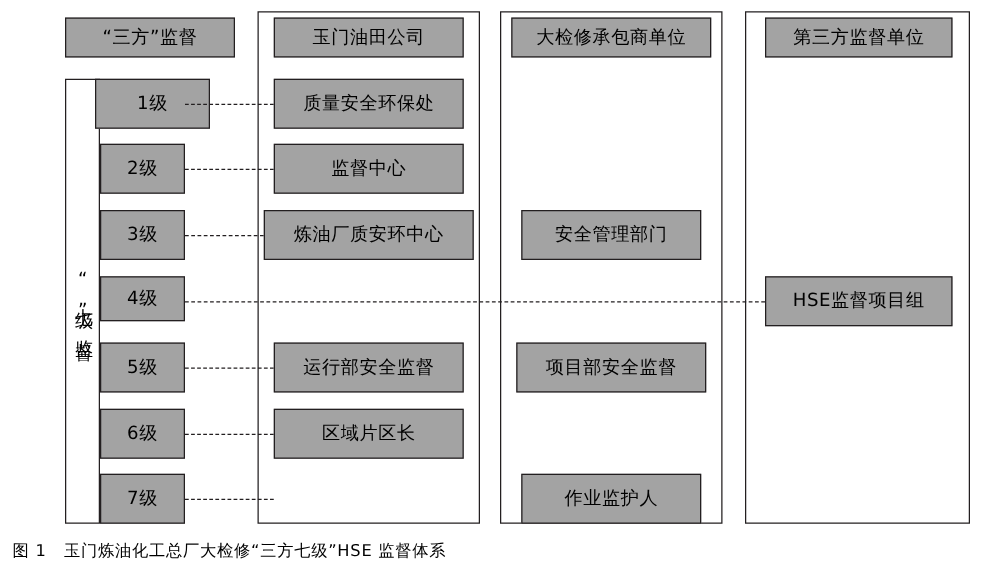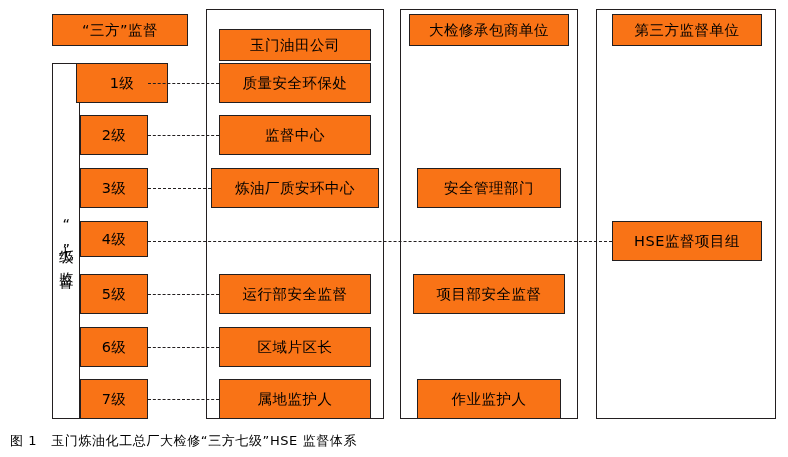--- a/index.html
+++ b/index.html
@@ -19,21 +19,21 @@
     position: absolute;
     left: 0;
     top: 0;
     width: 788px;
     height: 457px;
   }
   .box {
     position: absolute;
     box-sizing: border-box;
     border: 1px solid #231f20;
-    background: #f97316;
+    background: #a3a3a3;
     display: flex;
     align-items: center;
     justify-content: center;
     text-align: center;
     font-size: 14.5px;
     line-height: 1.15;
     letter-spacing: 0.5px;
     white-space: nowrap;
   }
   .col-frame {
@@ -77,21 +77,21 @@
 </head>
 <body>
 
 <div id="diagram">
 
   <div class="col-frame" style="left:206px; top:9px; width:178px; height:410px;"></div>
   <div class="col-frame" style="left:400px; top:9px; width:178px; height:410px;"></div>
   <div class="col-frame" style="left:596px; top:9px; width:180px; height:410px;"></div>
 
   <div class="box" style="left:52px; top:14px; width:136px; height:32px;">“三方”监督</div>
-  <div class="box" style="left:219px; top:14px; width:152px; height:32px;margin-top:15px;">玉门油田公司</div>
+  <div class="box" style="left:219px; top:14px; width:152px; height:32px;">玉门油田公司</div>
   <div class="box" style="left:409px; top:14px; width:160px; height:32px;">大检修承包商单位</div>
   <div class="box" style="left:612px; top:14px; width:150px; height:32px;">第三方监督单位</div>
 
   <div class="vside" style="left:52px; top:63px; width:28px; height:356px;">
     <span>“七级”监督</span>
   </div>
 
   <div class="box" style="left:76px; top:63px; width:92px; height:40px;">1级</div>
   <div class="box" style="left:80px; top:115px; width:68px; height:40px;">2级</div>
   <div class="box" style="left:80px; top:168px; width:68px; height:40px;">3级</div>
@@ -107,21 +107,20 @@
   <div class="dash" style="left:148px; top:347px; width:71px;"></div>
   <div class="dash" style="left:148px; top:399px; width:71px;"></div>
 
   <div class="dash" style="left:148px; top:241px; width:464px;"></div>
 
   <div class="box" style="left:219px; top:63px; width:152px; height:40px;">质量安全环保处</div>
   <div class="box" style="left:219px; top:115px; width:152px; height:40px;">监督中心</div>
   <div class="box" style="left:211px; top:168px; width:168px; height:40px;">炼油厂质安环中心</div>
   <div class="box" style="left:219px; top:274px; width:152px; height:40px;">运行部安全监督</div>
   <div class="box" style="left:219px; top:327px; width:152px; height:40px;">区域片区长</div>
-  <div class="box" style="left:219px; top:379px; width:152px; height:40px;">属地监护人</div>
 
   <div class="box" style="left:417px; top:168px; width:144px; height:40px;">安全管理部门</div>
   <div class="box" style="left:413px; top:274px; width:152px; height:40px;">项目部安全监督</div>
   <div class="box" style="left:417px; top:379px; width:144px; height:40px;">作业监护人</div>
 
   <div class="box" style="left:612px; top:221px; width:150px; height:40px;">HSE监督项目组</div>
 
   <div class="caption" style="left:10px; top:432px;text-align:right;">
     <span class="cap-label">图 1</span><span>玉门炼油化工总厂大检修“三方七级”HSE 监督体系</span>
   </div>

